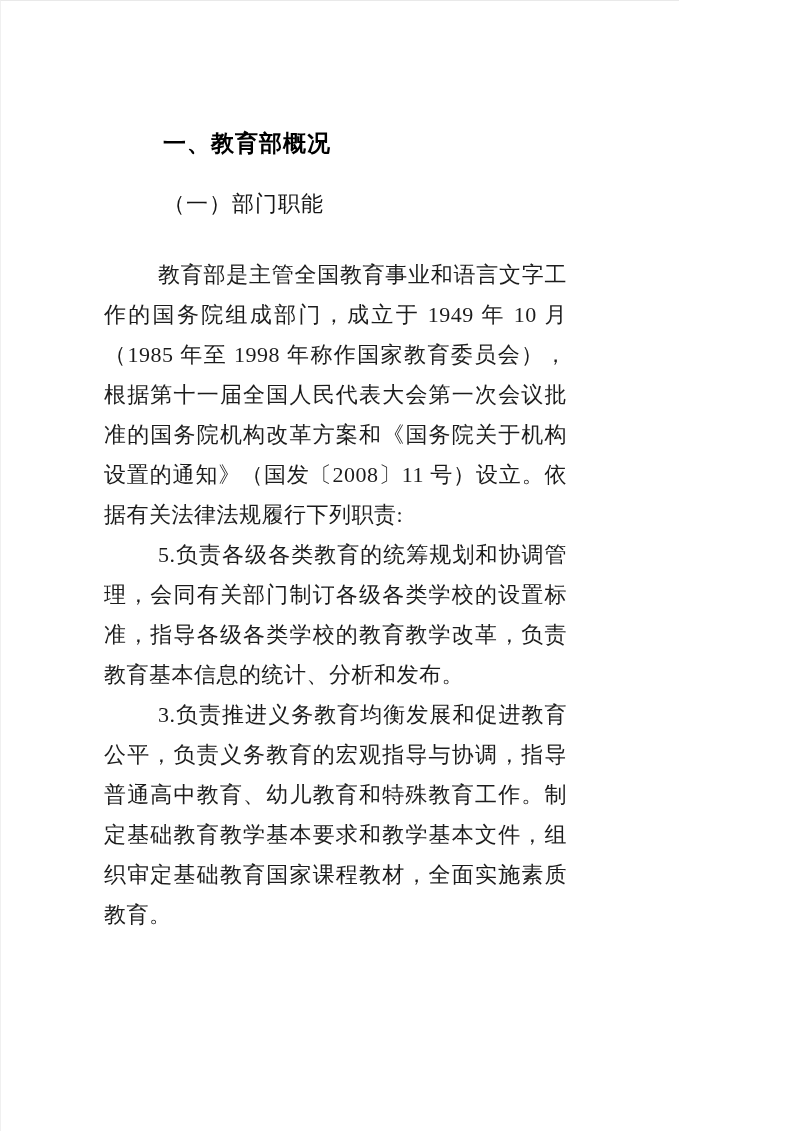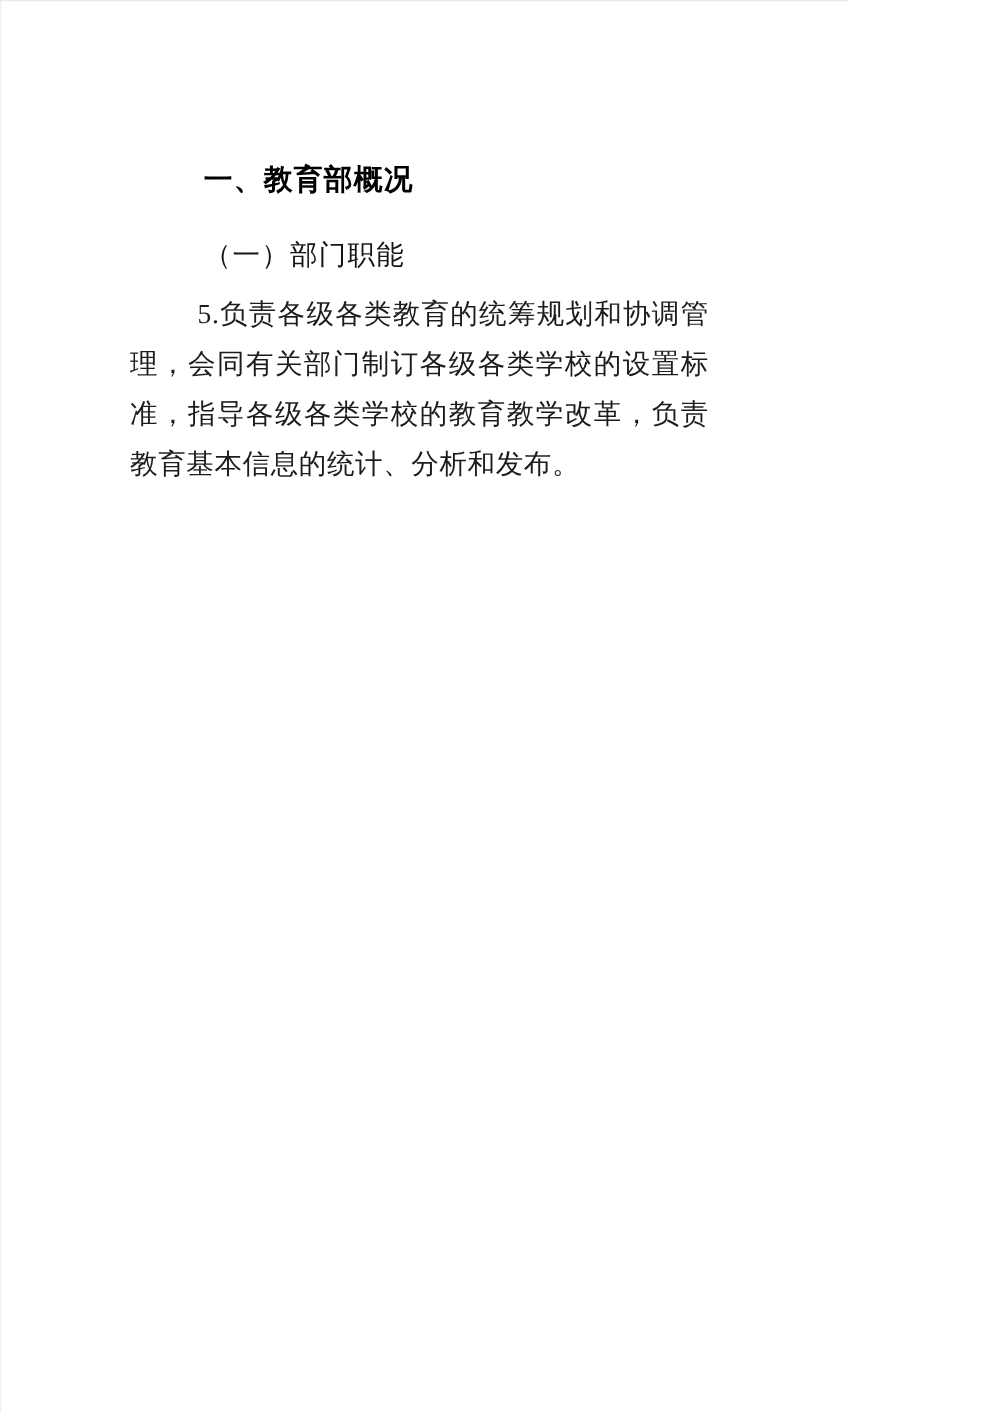--- a/index.html
+++ b/index.html
@@ -35,21 +35,21 @@
   }
 
   .doc-subheading {
     font-family: "Liberation Serif", "DejaVu Serif", serif;
     font-weight: 400;
     font-size: 22px;
     line-height: 30px;
     color: #151515;
     padding-left: 59px;
     letter-spacing: 1px;
-    margin-bottom: 12px;
+    margin-bottom: 36px;
   }
 
   .doc-body p {
     font-size: 22px;
     line-height: 40px;
     text-align: justify;
     text-justify: inter-character;
     text-indent: 54px;
     color: #1c1c1c;
     letter-spacing: 0.5px;
@@ -58,16 +58,18 @@
 </head>
 <body>
 
 <div class="page">
 
   <h1 class="doc-title">一、教育部概况</h1>
 
   <h2 class="doc-subheading">（一）部门职能</h2>
 
   <div class="doc-body">
+    <p>教育部是主管全国教育事业和语言文字工作的国务院组成部门，成立于 1949 年 10 月（1985 年至 1998 年称作国家教育委员会），根据第十一届全国人民代表大会第一次会议批准的国务院机构改革方案和《国务院关于机构设置的通知》（国发〔2008〕11 号）设立。依据有关法律法规履行下列职责:</p>
     <p>5.负责各级各类教育的统筹规划和协调管理，会同有关部门制订各级各类学校的设置标准，指导各级各类学校的教育教学改革，负责教育基本信息的统计、分析和发布。</p>
+    <p>3.负责推进义务教育均衡发展和促进教育公平，负责义务教育的宏观指导与协调，指导普通高中教育、幼儿教育和特殊教育工作。制定基础教育教学基本要求和教学基本文件，组织审定基础教育国家课程教材，全面实施素质教育。</p>
   </div>
 
 </div>
 
 </body></html>

